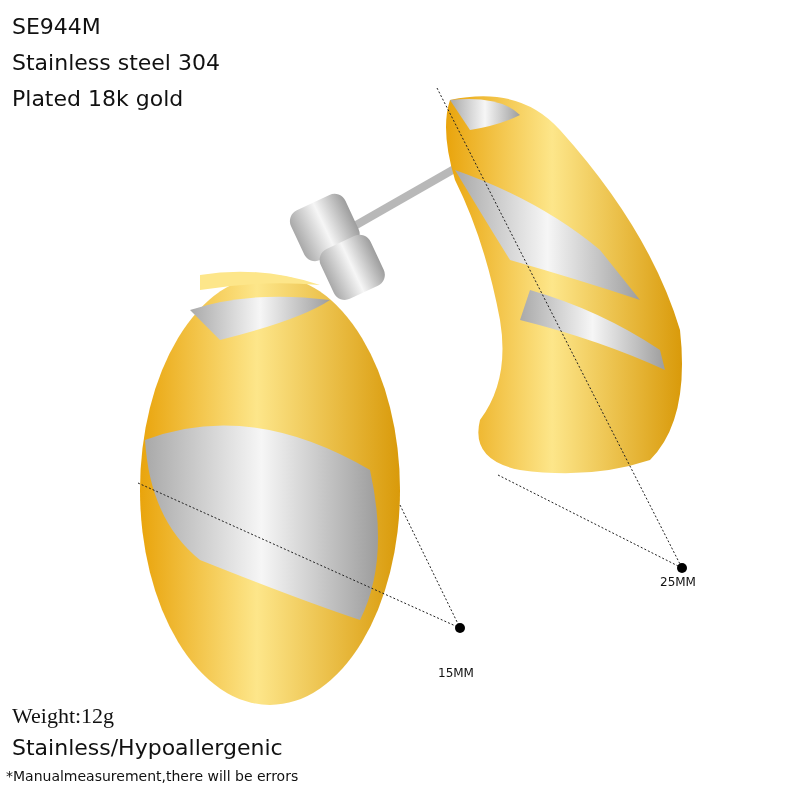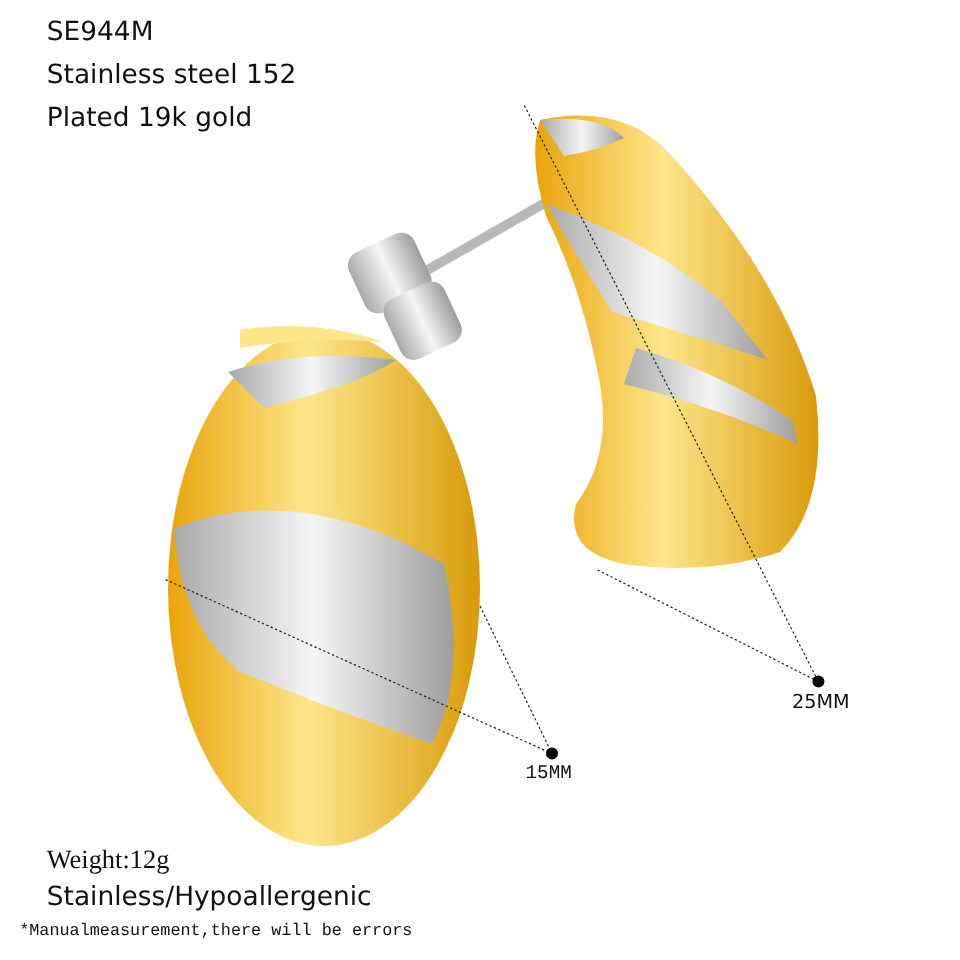--- a/index.html
+++ b/index.html
@@ -1,19 +1,19 @@
 <!DOCTYPE html>
 <html><head>
   <meta charset="utf-8">
   <style>
     html,body{margin:0;padding:0;}
     body{width:800px;height:800px;background:#ffffff;position:relative;overflow:hidden;font-family:"DejaVu Sans","Liberation Sans",sans-serif;color:#111;}
     .t{position:absolute;white-space:nowrap;}
-    .spec{font-size:22px;margin-left:27px;}
-    .meas{font-size:16px;text-align:right;}
+    .spec{font-size:22px;}
+    .meas{font-size:12px;text-align:right;}
     svg.art{position:absolute;left:0;top:0;}
   </style>
 </head>
 <body>
 
 <svg class="art" width="800" height="800" viewBox="0 0 800 800">
   <defs>
     <linearGradient id="gold" x1="0" y1="0" x2="1" y2="0">
       <stop offset="0" stop-color="#e9a40c"></stop>
       <stop offset="0.45" stop-color="#fde68a"></stop>
@@ -50,21 +50,21 @@
     <line x1="138" y1="483" x2="460" y2="628"></line>
     <line x1="400" y1="505" x2="460" y2="628"></line>
     <line x1="437" y1="88" x2="682" y2="568"></line>
     <line x1="498" y1="475" x2="682" y2="568"></line>
   </g>
   <circle cx="460" cy="628" r="5" fill="#000"></circle>
   <circle cx="682" cy="568" r="5" fill="#000"></circle>
 </svg>
 
 <div class="t spec" style="left:12px;top:14px;">SE944M</div>
-<div class="t spec" style="left:12px;top:50px;">Stainless steel 152</div>
-<div class="t spec" style="left:12px;top:86px;">Plated 19k gold</div>
+<div class="t spec" style="left:12px;top:50px;">Stainless steel 304</div>
+<div class="t spec" style="left:12px;top:86px;">Plated 18k gold</div>
 
-<div class="t meas" style="left:438px;top:635px;font-family:Liberation Mono, monospace;">15MM</div>
+<div class="t meas" style="left:438px;top:666px;">15MM</div>
 <div class="t meas" style="left:660px;top:575px;">25MM</div>
 
 <div class="t spec" style="left:12px;top:703px;font-family:Liberation Serif, serif;">Weight:12g</div>
 <div class="t spec" style="left:12px;top:735px;">Stainless/Hypoallergenic</div>
-<div class="t" style="left:16px;top:768px;font-size:14px;font-family:Liberation Mono, monospace;">*Manualmeasurement,there will be errors</div>
+<div class="t" style="left:6px;top:768px;font-size:14px;">*Manualmeasurement,there will be errors</div>
 
 </body></html>

